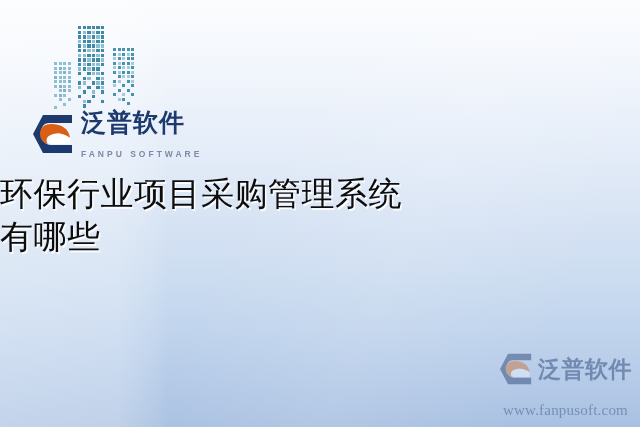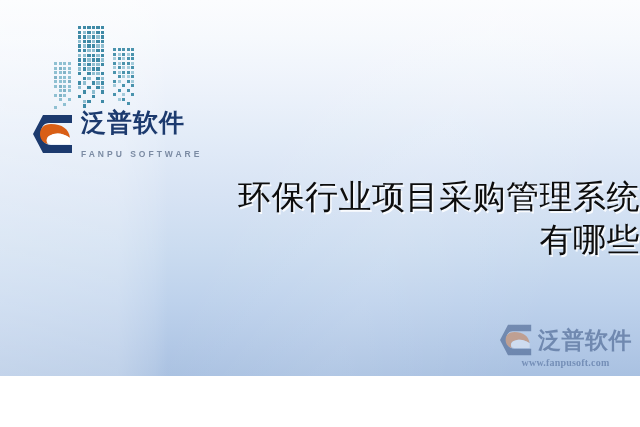--- a/index.html
+++ b/index.html
@@ -4,21 +4,21 @@
 <style>
   html, body {
     margin: 0;
     padding: 0;
     background: #ffffff;
   }
 
   #banner {
     position: relative;
     width: 640px;
-    height: 376px;
+    height: 427px;
     overflow: hidden;
     font-family: "Liberation Sans", sans-serif;
     background: linear-gradient(to bottom,
         #fbfcfe 0%,
         #f6f9fd 10%,
         #eef3fb 22%,
         #e3ecf8 36%,
         #d7e3f4 52%,
         #cbdcf0 66%,
         #bed2ec 80%,
@@ -95,22 +95,22 @@
     margin-top: 15px;
     white-space: nowrap;
   }
 
   
   #headline {
     position: absolute;
     left: 0;
     top: 176px;
     width: 640px;
-    text-align: right;
-    font-family: Liberation Serif, serif;
+    text-align: left;
+    font-family: Liberation Mono, monospace;
     font-size: 33px;
     line-height: 1.30;
     color: #0d0d0d;
     text-shadow: 1.5px 1.5px 0 rgba(255,255,255,0.85);
     letter-spacing: 0.5px;
   }
   #headline .line { display: block; white-space: nowrap; }
 
   
   #watermark {
@@ -131,25 +131,25 @@
   .wm-cn {
     font-family: "Liberation Sans", sans-serif;
     font-size: 23px;
     font-weight: 700;
     color: #2f4a7a;
     letter-spacing: 0.5px;
     white-space: nowrap;
   }
   .wm-url {
     font-family: "Liberation Serif", "DejaVu Serif", serif;
-    font-size: 10px;
-    font-weight: 700;
+    font-size: 15px;
+    font-weight: 400;
     color: #3d5a8c;
     letter-spacing: 0.2px;
-    margin-top: 1px;
+    margin-top: 17px;
     white-space: nowrap;
   }
 </style>
 </head>
 <body>
 
 <div id="banner">
 
   <div id="left-band"></div>
   <div id="sheen"></div>

